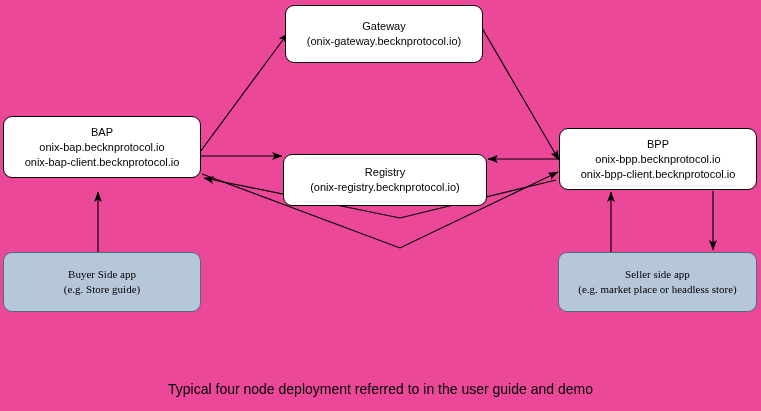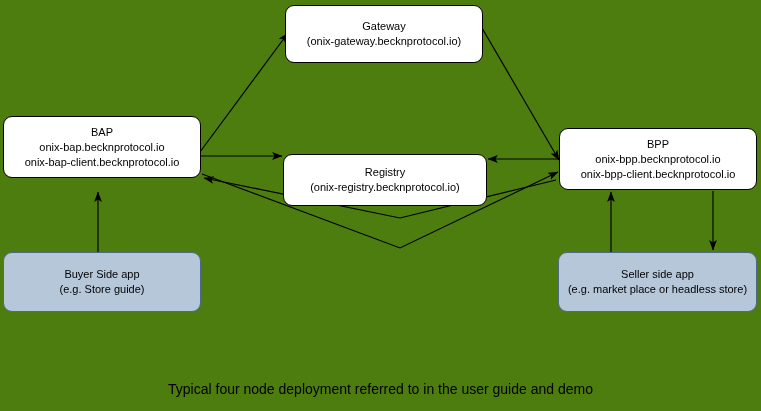--- a/index.html
+++ b/index.html
@@ -7,21 +7,21 @@
     padding: 0;
     background: #ffffff;
   }
   body {
     font-family: "Liberation Sans", sans-serif;
   }
   #canvas {
     position: relative;
     width: 761px;
     height: 411px;
-    background: #4d7c0f;
+    background: #ec4899;
     overflow: hidden;
   }
   #wires {
     position: absolute;
     left: 0;
     top: 0;
     width: 761px;
     height: 411px;
     pointer-events: none;
   }
@@ -37,20 +37,21 @@
     justify-content: center;
     text-align: center;
     color: #000000;
     font-size: 11px;
     line-height: 15px;
     z-index: 2;
   }
   .node.filled {
     background: #b6c7d9;
     border-color: #4f6a86;
+    font-family: Liberation Serif, serif;
   }
   .node .line {
     display: block;
     white-space: nowrap;
   }
   #caption {
     position: absolute;
     left: 0;
     top: 382px;
     width: 761px;

